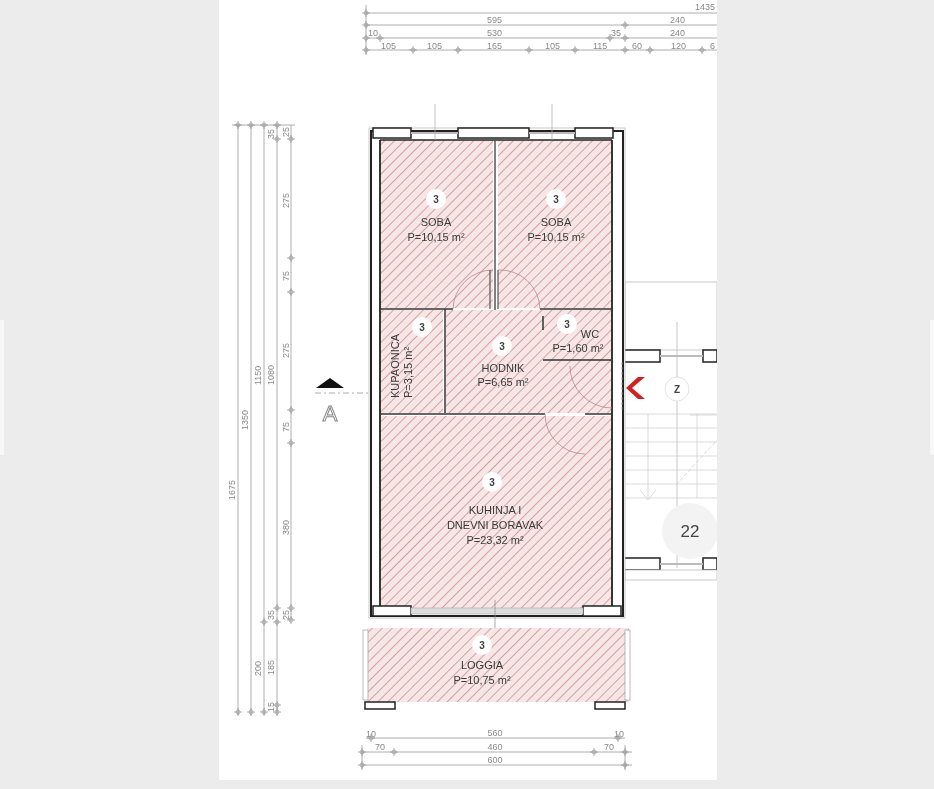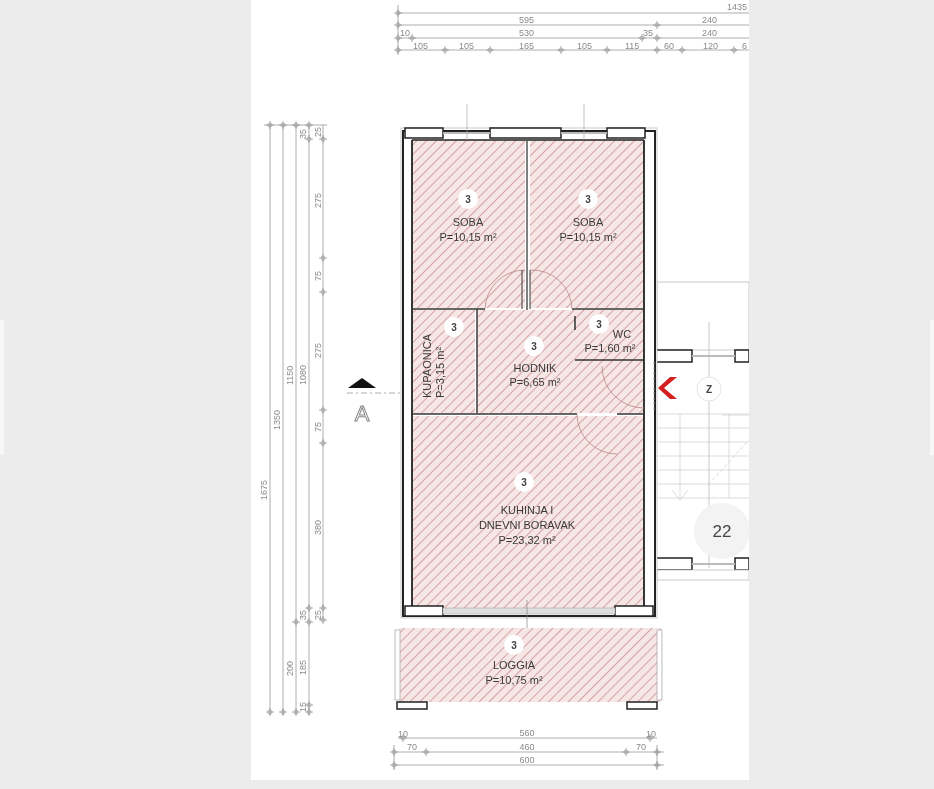--- a/index.html
+++ b/index.html
@@ -1,20 +1,20 @@
 <!DOCTYPE html>
 <html><head>
 <meta charset="utf-8">
 <style>
   * { box-sizing: border-box; margin: 0; padding: 0; }
   html, body { width: 934px; height: 789px; background: #ececec; overflow: hidden; }
   body { position: relative; font-family: "Liberation Sans", sans-serif; }
   .edge-left { position: absolute; left: 0; top: 320px; width: 4px; height: 135px; background: #f7f7f7; }
   .edge-right { position: absolute; right: 0; top: 320px; width: 4px; height: 135px; background: #f7f7f7; }
-  .sheet { position: absolute; left: 219px; top: 0; width: 498px; height: 780px; background: #ffffff; overflow: hidden; margin-left: 32px; }
+  .sheet { position: absolute; left: 219px; top: 0; width: 498px; height: 780px; background: #ffffff; overflow: hidden; }
   svg { position: absolute; left: 0; top: 0; }
   .dim-text { font-family: "Liberation Sans", sans-serif; font-size: 9px; fill: #8a8a8a; }
   .room-text { font-family: "Liberation Sans", sans-serif; font-size: 11px; fill: #3a3a3a; }
   .badge-text { font-family: "Liberation Sans", sans-serif; font-size: 10px; font-weight: bold; fill: #444; }
   .big-text { font-family: "Liberation Sans", sans-serif; font-size: 17px; fill: #444; }
   .section-text { font-family: "Liberation Sans", sans-serif; font-size: 22px; fill: #fff; stroke: #888; stroke-width: 1; }
 </style>
 </head>
 <body>
 

